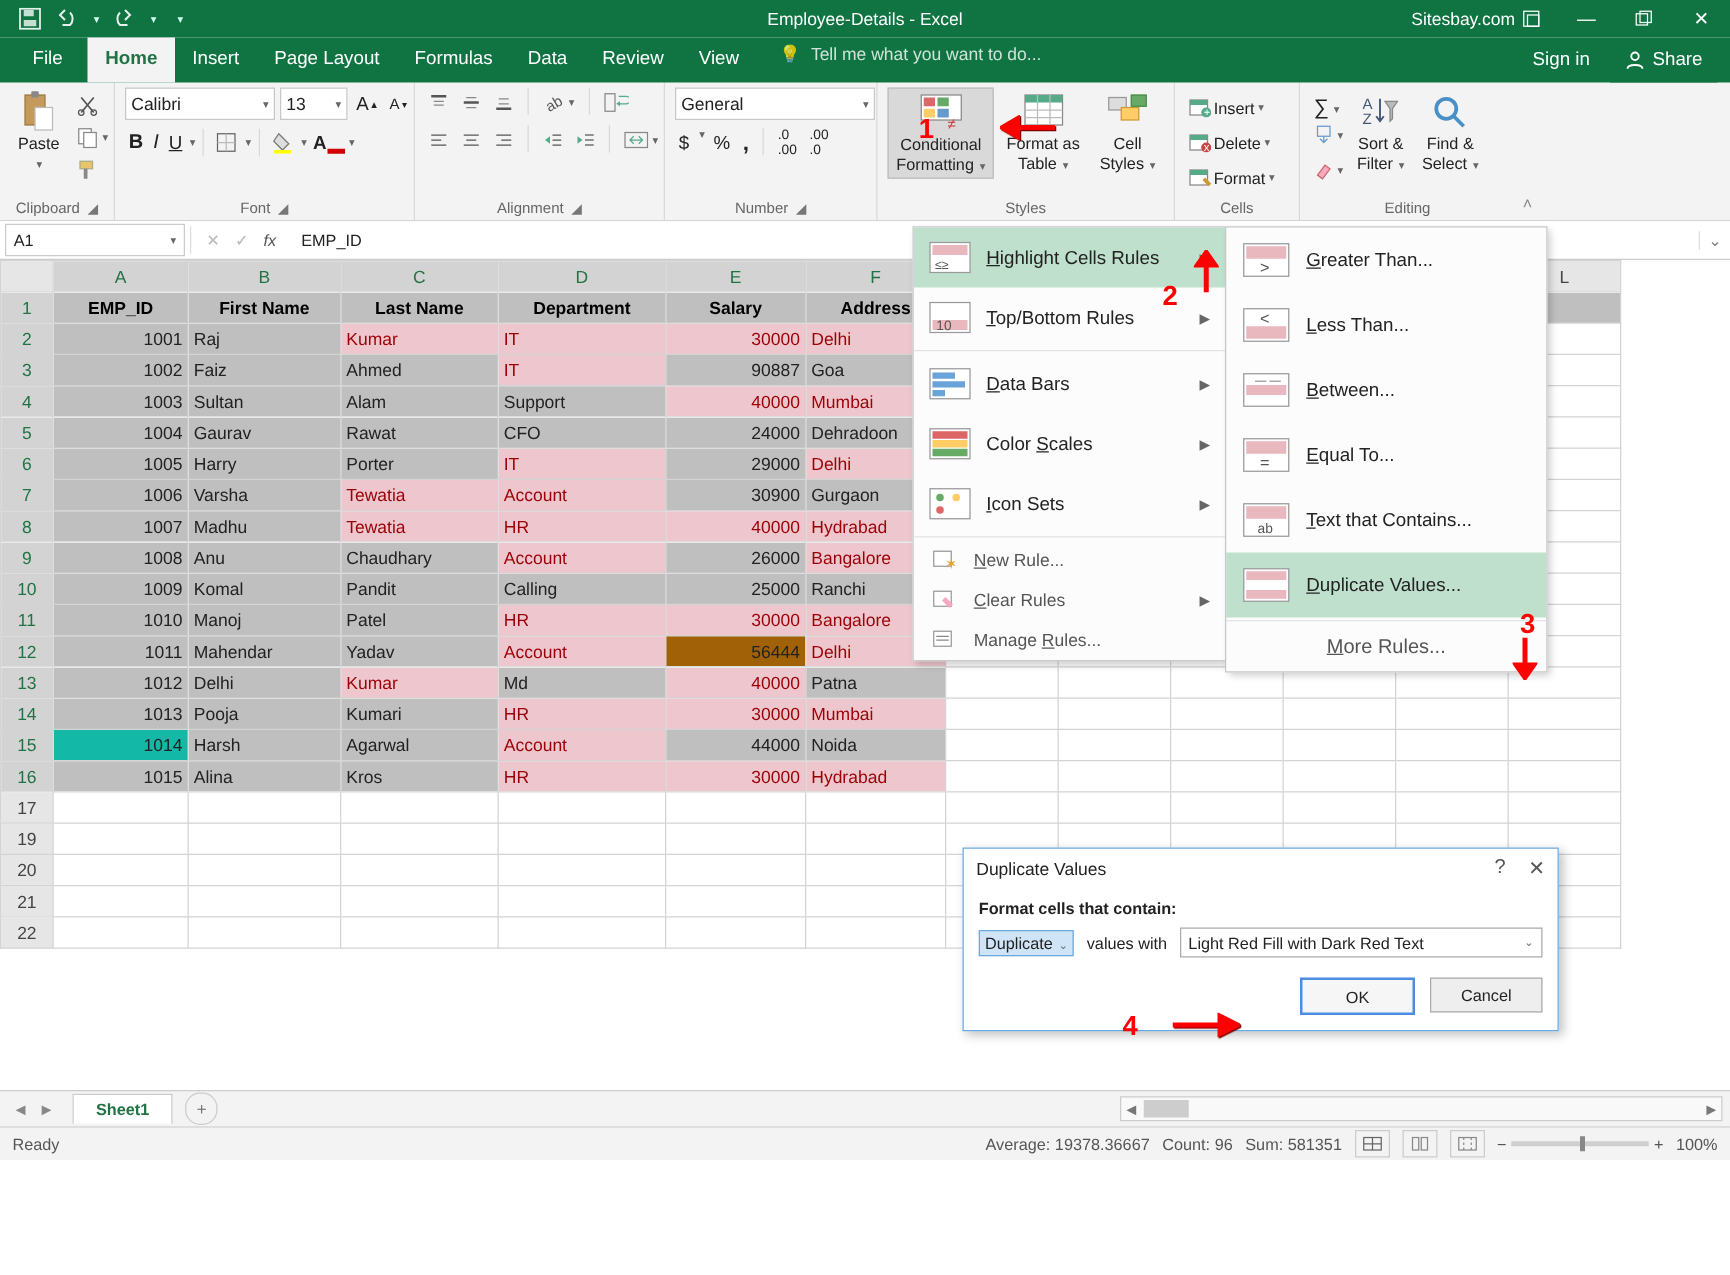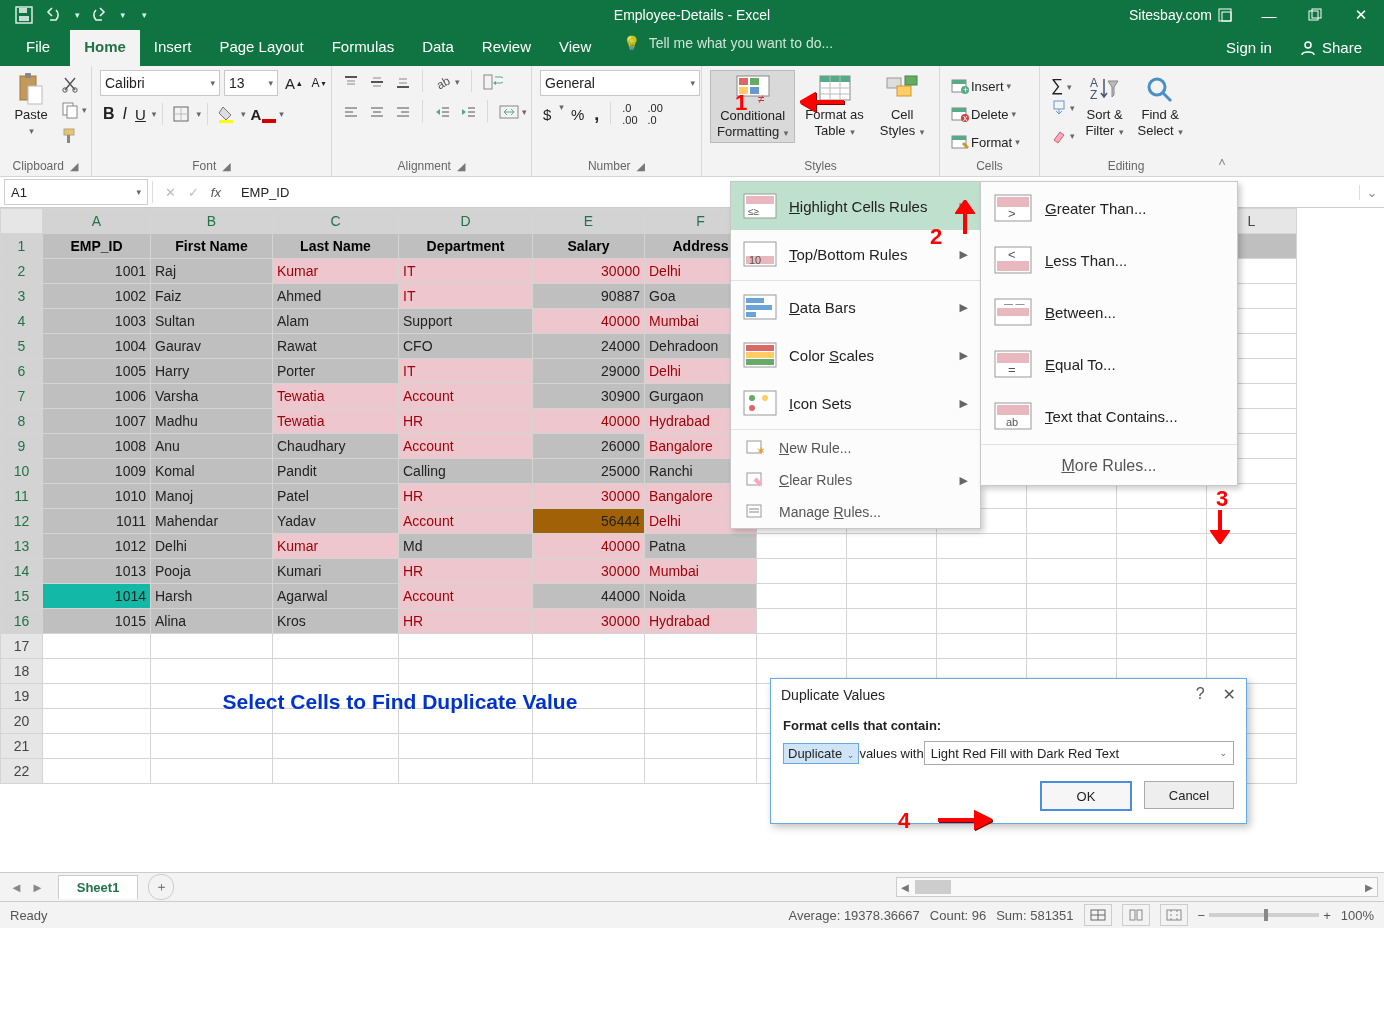--- a/index.html
+++ b/index.html
@@ -86,21 +86,21 @@
 .submenu .mi.hl{background:#bfe0cd}
 .submenu .msep{height:1px;background:#e2e2e2;margin:2px 0}
 .submenu .more{text-align:center;padding:10px;font-size:16px;color:#555}
 u.acc{text-decoration:underline}
 
 .dialog{position:absolute;left:770px;top:678px;width:475px;background:#fff;border:1px solid #6aa9e0;box-shadow:3px 3px 8px rgba(0,0,0,.25);z-index:40}
 .dialog .dtitle{display:flex;align-items:center;justify-content:space-between;padding:6px 10px;font-size:14px}
 .dialog .dtitle .dx{display:flex;gap:18px;color:#555;font-size:16px}
 .dialog .dbody{padding:6px 12px 4px}
 .dialog .dlabel{font-weight:bold;margin:2px 0 8px}
-.dialog .row{display:flex;align-items:center;gap:0}
+.dialog .row{display:flex;align-items:center;gap:10px}
 .dialog .dup-sel{background:#cfe4f7;border:1px solid #6aa9e0;padding:2px 4px}
 .dialog .btns{display:flex;justify-content:flex-end;gap:12px;padding:12px}
 .dialog .btn{width:88px;height:26px;border:1px solid #aaa;background:#eee;display:flex;align-items:center;justify-content:center}
 .dialog .btn.ok{border:2px solid #4b8de0;background:#f6f6f6}
 
 .callout{position:absolute;z-index:60;color:#f00;font-weight:bold;font-size:22px;display:flex;align-items:center;gap:4px}
 .redarrow{filter:drop-shadow(1px 1px 0 #800000)}
 .redarrow.rtl svg{transform:scaleX(-1)}
 .num-badge{font-family:Arial;font-size:22px;font-weight:bold;color:#f00}
 </style>
@@ -803,35 +803,20 @@
           <td></td>
           <td></td>
           <td></td>
           <td></td>
           <td></td>
           <td></td>
           <td></td>
           <td></td>
         </tr>
         <tr>
-          <th class="rh">18</th>
-          <td></td>
-          <td></td>
-          <td></td>
-          <td></td>
-          <td></td>
-          <td></td>
-          <td></td>
-          <td></td>
-          <td></td>
-          <td></td>
-          <td></td>
-          <td></td>
-        </tr>
-        <tr>
           <th class="rh">19</th>
           <td></td>
           <td></td>
           <td></td>
           <td></td>
           <td></td>
           <td></td>
           <td></td>
           <td></td>
           <td></td>
@@ -879,21 +864,20 @@
           <td></td>
           <td></td>
           <td></td>
           <td></td>
           <td></td>
           <td></td>
           <td></td>
         </tr>
       </tbody>
     </table>
-  <div style="position:absolute;left:42px;top:482px;width:716px" class="bluecaption">Select Cells to Find Duplicate Value</div>
 </div>
 
 <div class="sheetbar">
   <div class="sheetnav">
     <span>◄</span>
     <span>►</span>
   </div>
   <div class="sheettab">Sheet1</div>
   <div class="addsheet">＋</div>
   <div class="hscroll">
@@ -1076,20 +1060,30 @@
     </div>
   <div class="mi">
       <span class="mic">
         <svg width="38" height="28">
           <rect x="1" y="1" width="36" height="26" fill="#fff" stroke="#999"></rect>
           <rect x="3" y="3" width="32" height="10" fill="#e9b8be"></rect>
           <text x="12" y="24" font-size="11" fill="#555">ab</text>
         </svg>
       </span>
       <span><u class="acc">T</u>ext that Contains...</span>
+    </div>
+  <div class="mi hl">
+      <span class="mic">
+        <svg width="38" height="28">
+          <rect x="1" y="1" width="36" height="26" fill="#fff" stroke="#999"></rect>
+          <rect x="3" y="3" width="32" height="7" fill="#e9b8be"></rect>
+          <rect x="3" y="18" width="32" height="7" fill="#e9b8be"></rect>
+        </svg>
+      </span>
+      <span><u class="acc">D</u>uplicate Values...</span>
     </div>
   <div class="msep"></div>
   <div class="more"><u class="acc">M</u>ore Rules...</div>
 </div>
 
 <div class="dialog">
   <div class="dtitle">
     <span>Duplicate Values</span>
     <span class="dx">
         <span>?</span>

